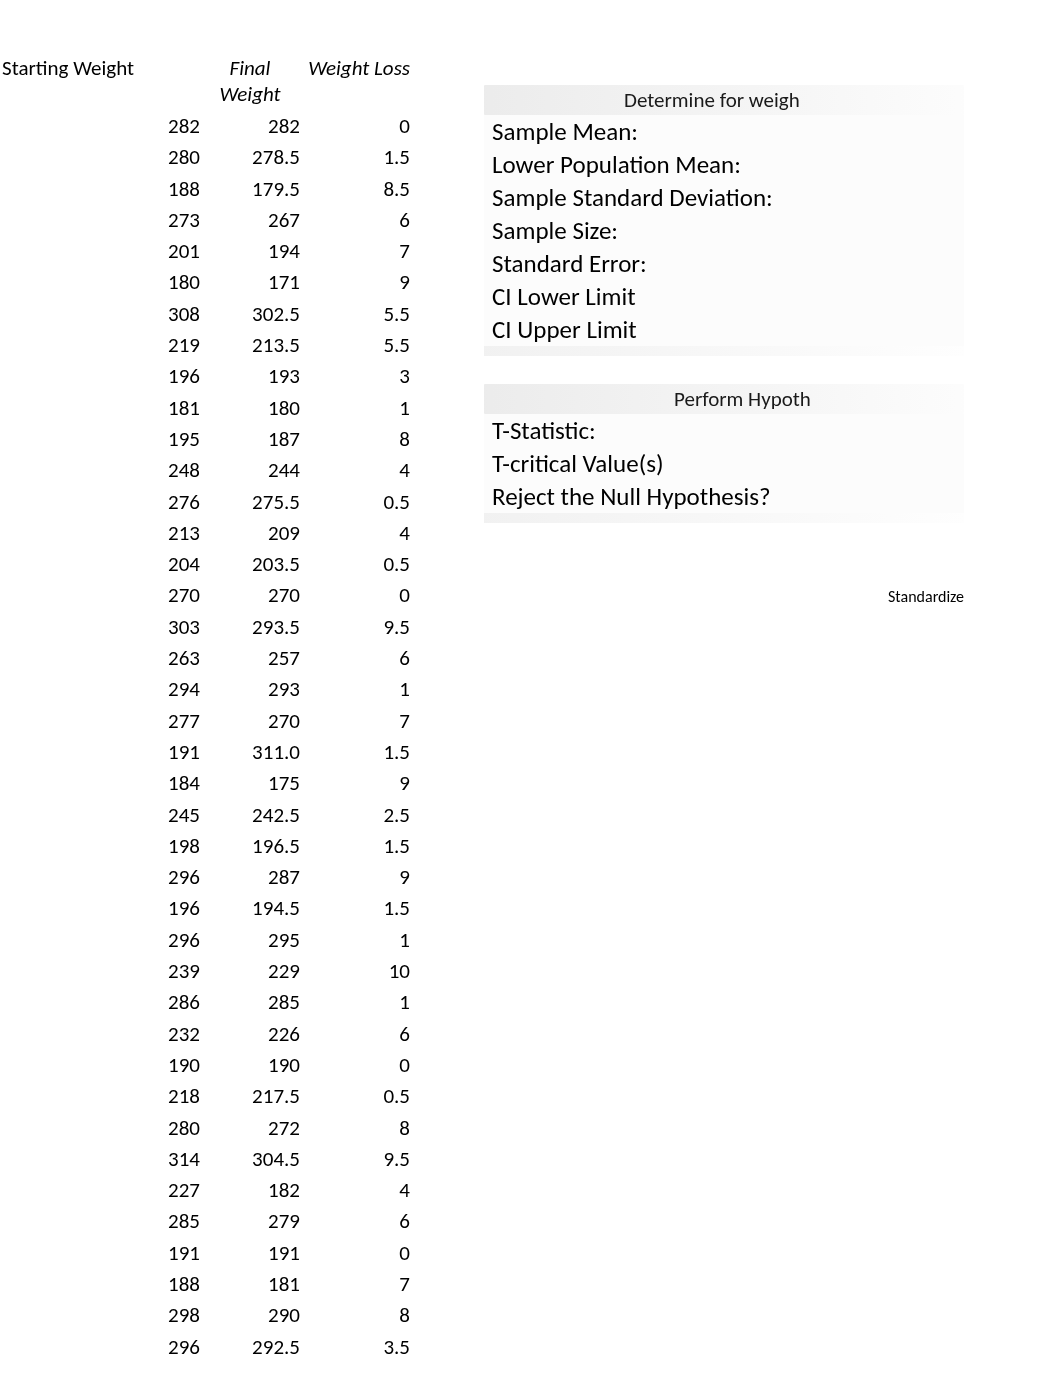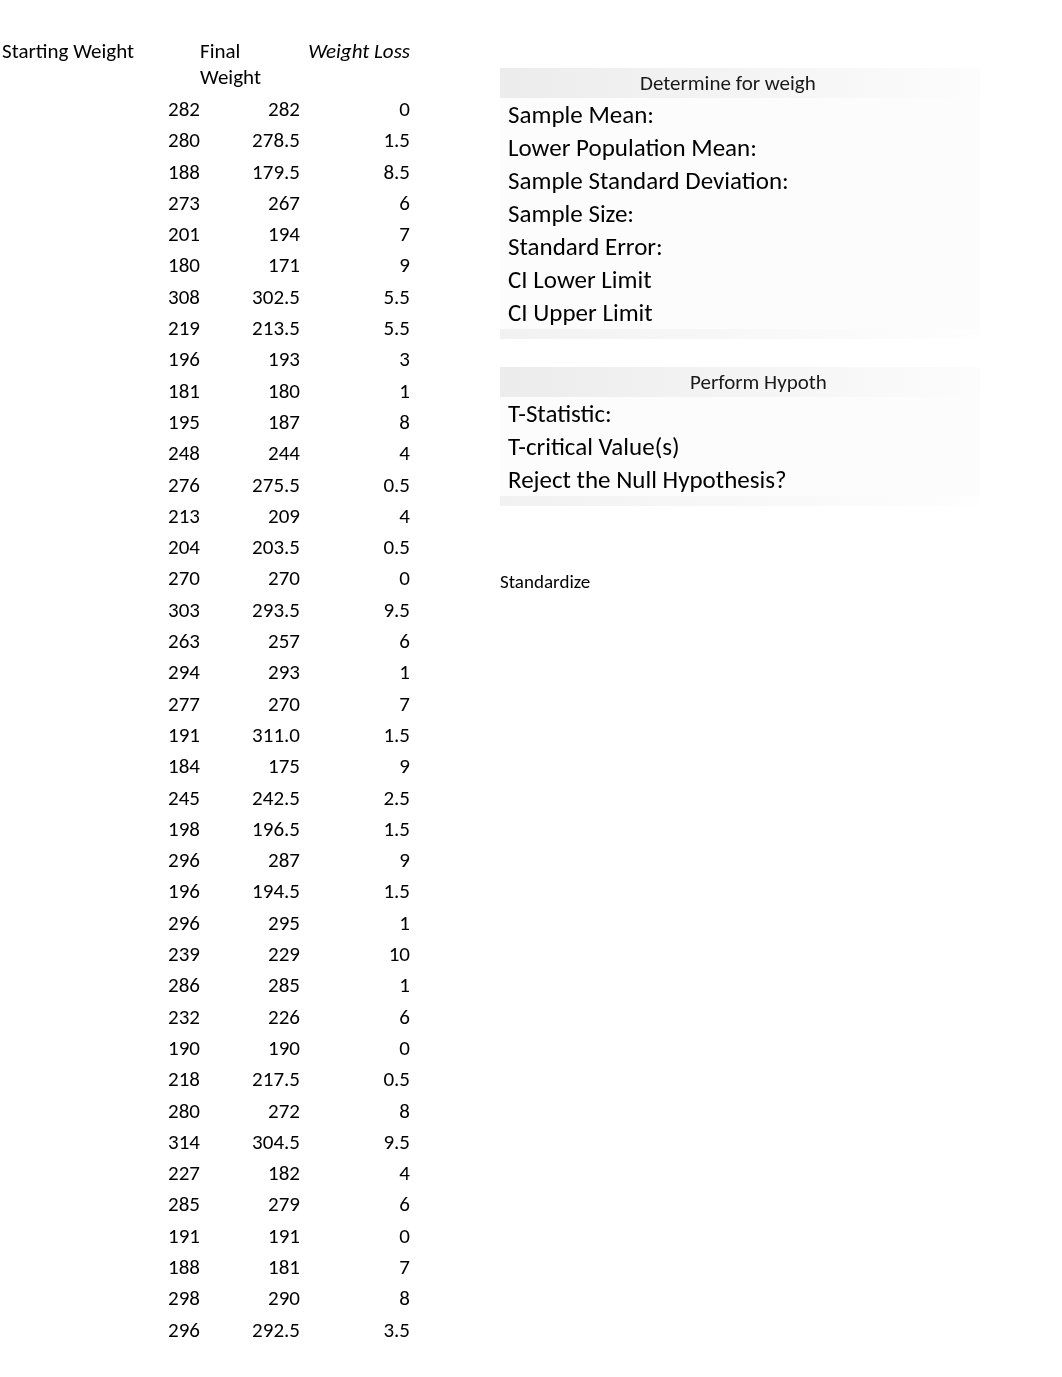--- a/index.html
+++ b/index.html
@@ -8,45 +8,46 @@
       font-size: 21px;
       color: #000;
       background: #fff;
       width: 1062px;
       height: 1377px;
       position: relative;
       overflow: hidden;
     }
     .container {
       display: flex;
-      gap: 90px;
-      padding-top: 38px;
+      gap: 42px;
+      padding-top: 55px;
     }
     .data-table {
       flex-shrink: 0;
     }
     .table-header {
       display: flex;
       font-size: 21px;
       padding-bottom: 4px;
     }
     .col-start { width: 200px; text-align: left; padding-left: 2px; }
-    .col-final { width: 100px; text-align: left; }
+    .col-final { width: 100px; text-align: center; font-style: italic; }
     .col-loss  { width: 110px; text-align: right; font-style: italic; }
     .table-body .row {
       display: flex;
       line-height: 31.3px;
     }
     .row .c1 { width: 200px; text-align: right; padding-right: 0; }
     .row .c2 { width: 100px; text-align: right; }
     .row .c3 { width: 110px; text-align: right; }
 
     .right-side {
       padding-top: 30px;
       width: 480px;
+      margin-left: 32px;
     }
     .section {
       margin-bottom: 28px;
     }
     .section-header {
       background: linear-gradient(to right, rgba(200,200,200,0.35), rgba(200,200,200,0.05));
       padding: 2px 8px 2px 140px;
       font-size: 21px;
       border-radius: 1px;
       color: #1a1a1a;
@@ -62,23 +63,24 @@
     }
     .section-footer {
       height: 10px;
       background: linear-gradient(to right, rgba(200,200,200,0.25), rgba(200,200,200,0.02));
       margin-top: 0px;
     }
     .sec2 .section-header {
       padding-left: 190px;
     }
     .standardize {
-      font-size: 19px;
+      font-size: 16px;
       padding-top: 36px;
       padding-left: 0;
+      text-align: right;
     }
   </style>
 </head>
 <body>
 
 <div class="container">
   <div class="data-table">
     <div class="table-header">
       <div class="col-start">Starting Weight</div>
       <div class="col-final">Final Weight</div>

